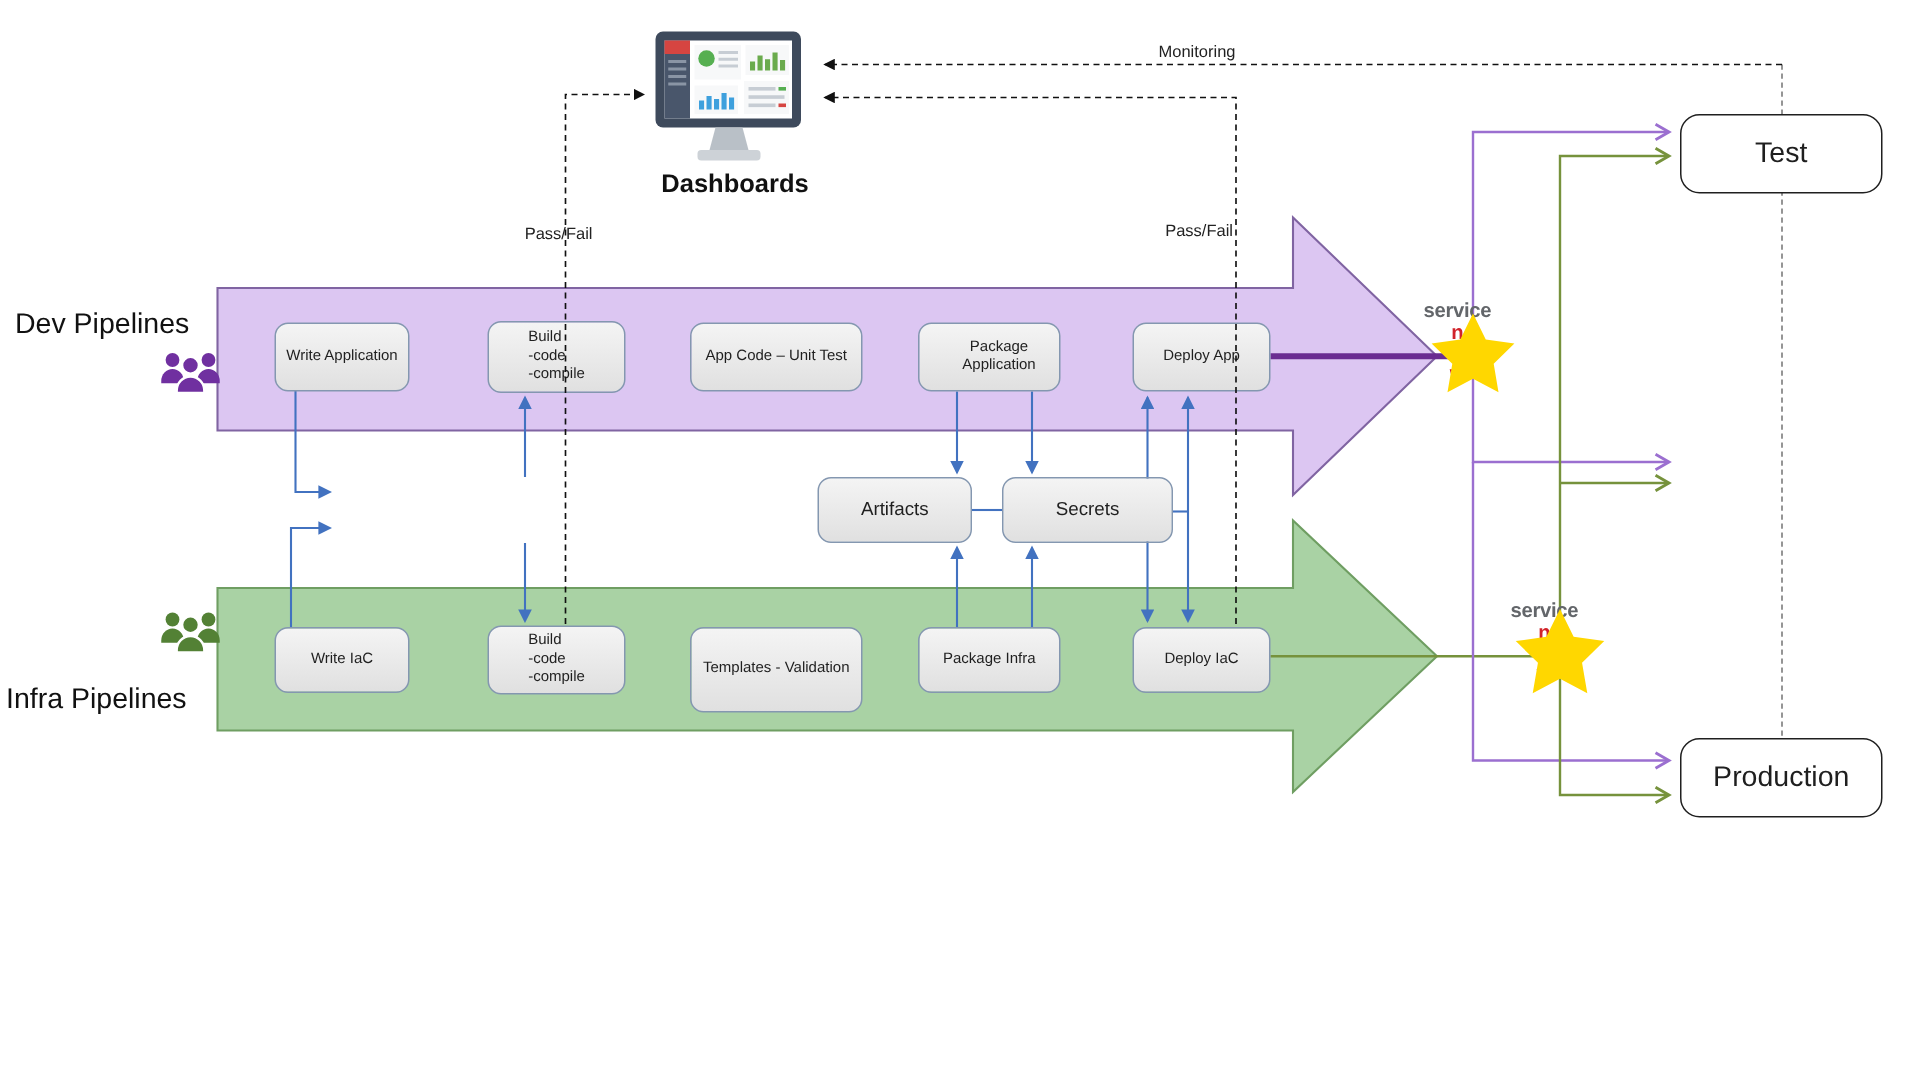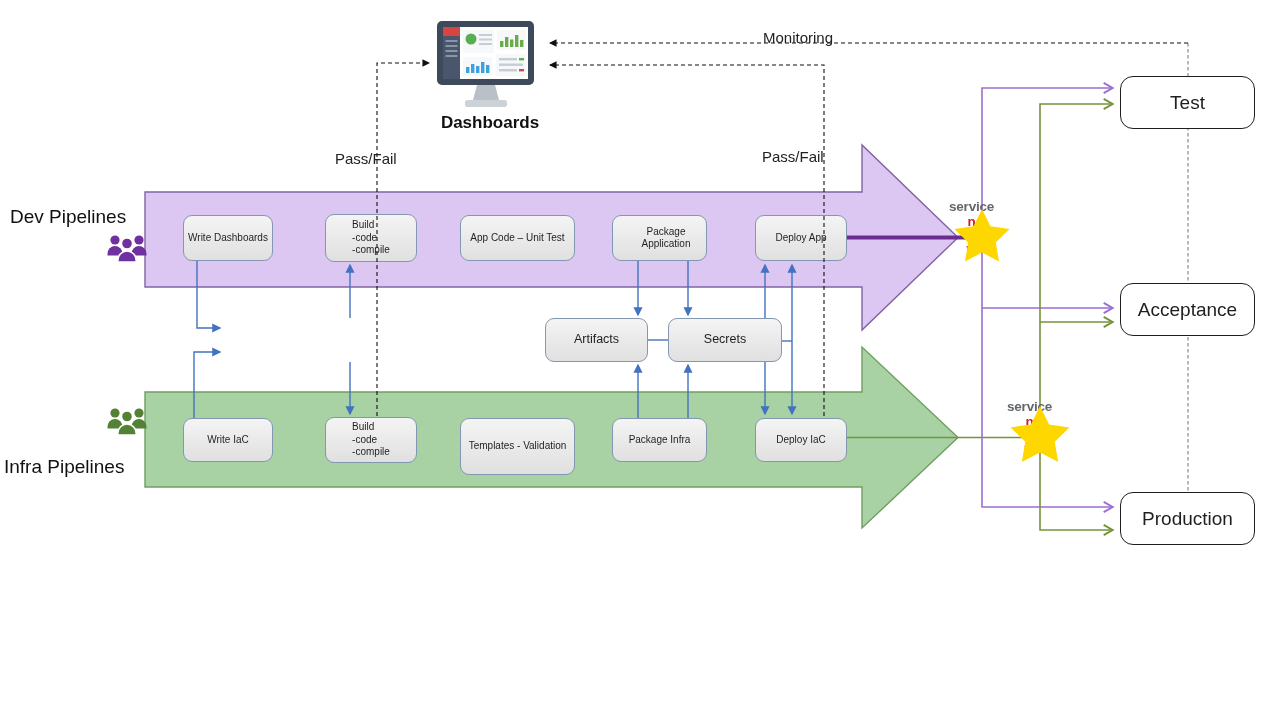--- a/index.html
+++ b/index.html
@@ -16,21 +16,21 @@
           text-align:center; font-size:10px; line-height:1.25; padding:2px 3px; }
   .node .multi { white-space:pre-line; text-align:left; }
   .mid  { font-size:12.5px; }
 
   
   .env { position:absolute; left:1120px; width:135px; height:53px; background:#fff;
          border:1.4px solid #1f1f1f; border-radius:13px; display:flex;
          align-items:center; justify-content:center; font-size:19px; }
 
   .side-label { position:absolute; font-size:19px; color:#111; }
-  .tiny { position:absolute; font-size:15px; color:#222; }
+  .tiny { position:absolute; font-size:11px; color:#222; }
   .dash-title { position:absolute; font-size:17px; color:#111; }
 
   
   .sn { position:absolute; font-size:13.5px; font-weight:bold; letter-spacing:-0.2px;
         display:flex; align-items:center;flex-direction:column; }
   .sn .g { color:#63666a; }
   .sn .r { color:#d1232a; }
   .sn svg { margin:0 0.5px; }
 </style>
 </head>
@@ -112,21 +112,21 @@
         <circle cx="35" cy="9" r="4.6"></circle>
           <path d="M27.5,23 a7.5,8 0 0 1 15,0 v1.5 h-15 z"></path>
         <circle cx="23" cy="12.5" r="5.6" stroke="#fff" stroke-width="1.6"></circle>
         <path d="M13.8,29.5 a9.2,9.5 0 0 1 18.4,0 v1.5 h-18.4 z" stroke="#fff" stroke-width="1.6"></path>
       </g>
     </svg>
   </div>
   <div class="side-label" style="left:4px; top:456px;">Infra Pipelines</div>
 
   <div class="node" style="left:183px; top:215px; width:90px;  height:46px;">
-      <span>Write Dashboards</span>
+      <span>Write Application</span>
     </div>
   <div class="node" style="left:325px; top:214px; width:92px;  height:48px;">
       <span class="multi">Build
 -code
 -compile</span>
     </div>
   <div class="node" style="left:460px; top:215px; width:115px; height:46px;">
       <span>App Code – Unit Test</span>
     </div>
   <div class="node" style="left:612px; top:215px; width:95px;  height:46px;padding-left:16px;">
@@ -156,23 +156,20 @@
     </div>
   <div class="node" style="left:612px; top:418px; width:95px;  height:44px;">
       <span>Package Infra</span>
     </div>
   <div class="node" style="left:755px; top:418px; width:92px;  height:44px;">
       <span>Deploy IaC</span>
     </div>
 
   <div class="env" style="top:76px;">
       <span>Test</span>
-    </div>
-  <div class="env" style="top:283px;">
-      <span>Acceptance</span>
     </div>
   <div class="env" style="top:492px;">
       <span>Production</span>
     </div>
 
   <div class="sn" style="left:949px; top:199px;">
     <span class="g">service</span>
       <span class="r">n</span>
       <svg width="11" height="12" viewBox="0 0 11 12">
         <circle cx="5.5" cy="6.5" r="4" fill="none" stroke="#d1232a" stroke-width="2"></circle>

